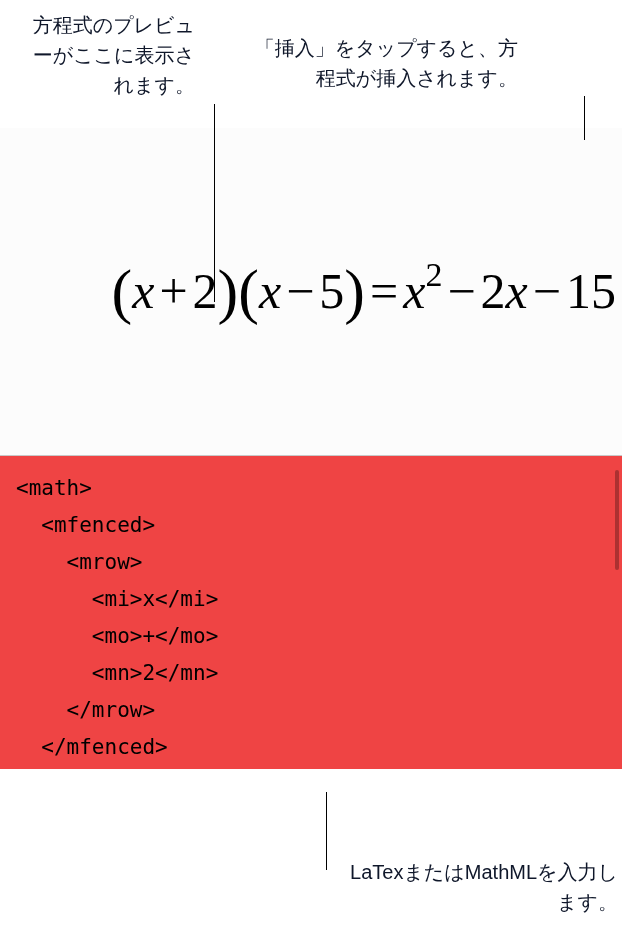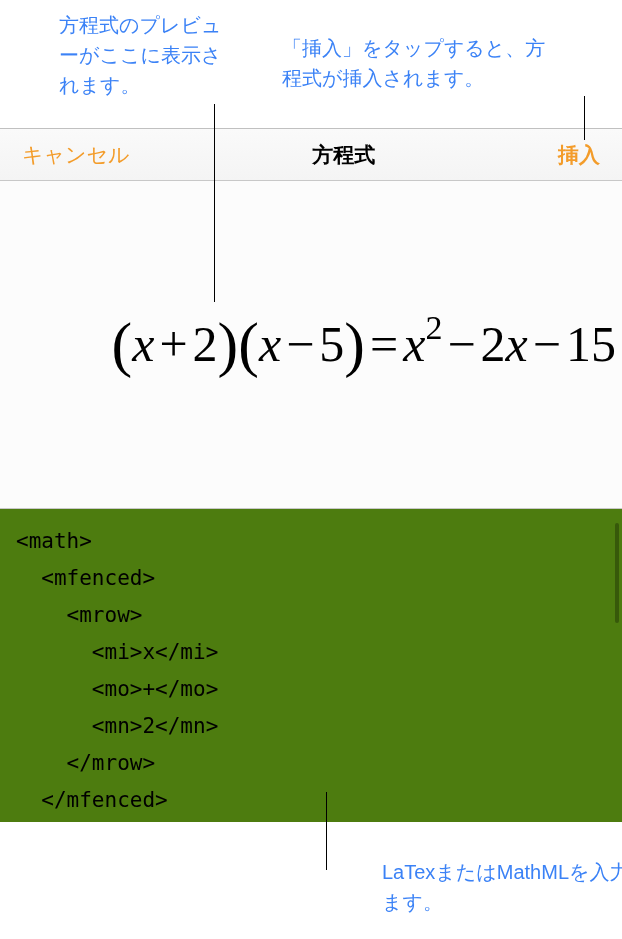--- a/index.html
+++ b/index.html
@@ -12,23 +12,22 @@
       height: 939px;
       background: #ffffff;
       font-family: -apple-system, "Helvetica Neue", Arial, sans-serif;
       position: relative;
       overflow: hidden;
     }
     .annotation {
       position: absolute;
       font-size: 20px;
       line-height: 1.5;
-      color: #3b82f6;
-      text-align: left;
-      margin-left: 44px;
+      color: #0f172a;
+      text-align: right;
     }
     .annotation-preview {
       top: 10px;
       left: 15px;
       width: 180px;
     }
     .annotation-insert {
       top: 33px;
       left: 238px;
       width: 280px;
@@ -126,21 +125,21 @@
     }
     .equation-preview .num {
       font-style: normal;
     }
     .equation-preview .sup {
       font-size: 34px;
       vertical-align: 22px;
       font-style: normal;
     }
     .code-area {
-      background: #4d7c0f;
+      background: #ef4444;
       height: 313px;
       position: relative;
       padding: 14px 16px;
       overflow: hidden;
     }
     .code-text {
       font-family: Menlo, Monaco, Consolas, monospace;
       font-size: 21px;
       color: #000;
       line-height: 1.76;
@@ -162,25 +161,20 @@
 <div class="annotation annotation-preview">方程式のプレビューがここに表示されます。</div>
 <div class="annotation annotation-insert">「挿入」をタップすると、方程式が挿入されます。</div>
 <div class="annotation annotation-latex">LaTexまたはMathMLを入力します。</div>
 
 <div class="callout-line line-preview-v"></div>
 <div class="callout-line line-insert-v"></div>
 <div class="callout-line line-latex-v"></div>
 
 <div class="app-window">
 
-  <div class="header-bar">
-    <div class="btn-cancel">キャンセル</div>
-    <div class="header-title">方程式</div>
-    <div class="btn-insert">挿入</div>
-  </div>
 
   <div class="preview-area">
     <div class="equation-preview"><span class="paren">(</span>x<span class="op">+</span><span class="num">2</span><span class="paren">)</span><span class="paren">(</span>x<span class="op">−</span><span class="num">5</span><span class="paren">)</span><span class="eq">=</span>x<span class="sup">2</span><span class="op">−</span><span class="num">2</span>x<span class="op">−</span><span class="num">15</span></div>
   </div>
 
   <div class="code-area">
     <div class="code-text"><span>&lt;math&gt;</span>
 <span>  &lt;mfenced&gt;</span>
 <span>    &lt;mrow&gt;</span>
 <span>      &lt;mi&gt;x&lt;/mi&gt;</span>

